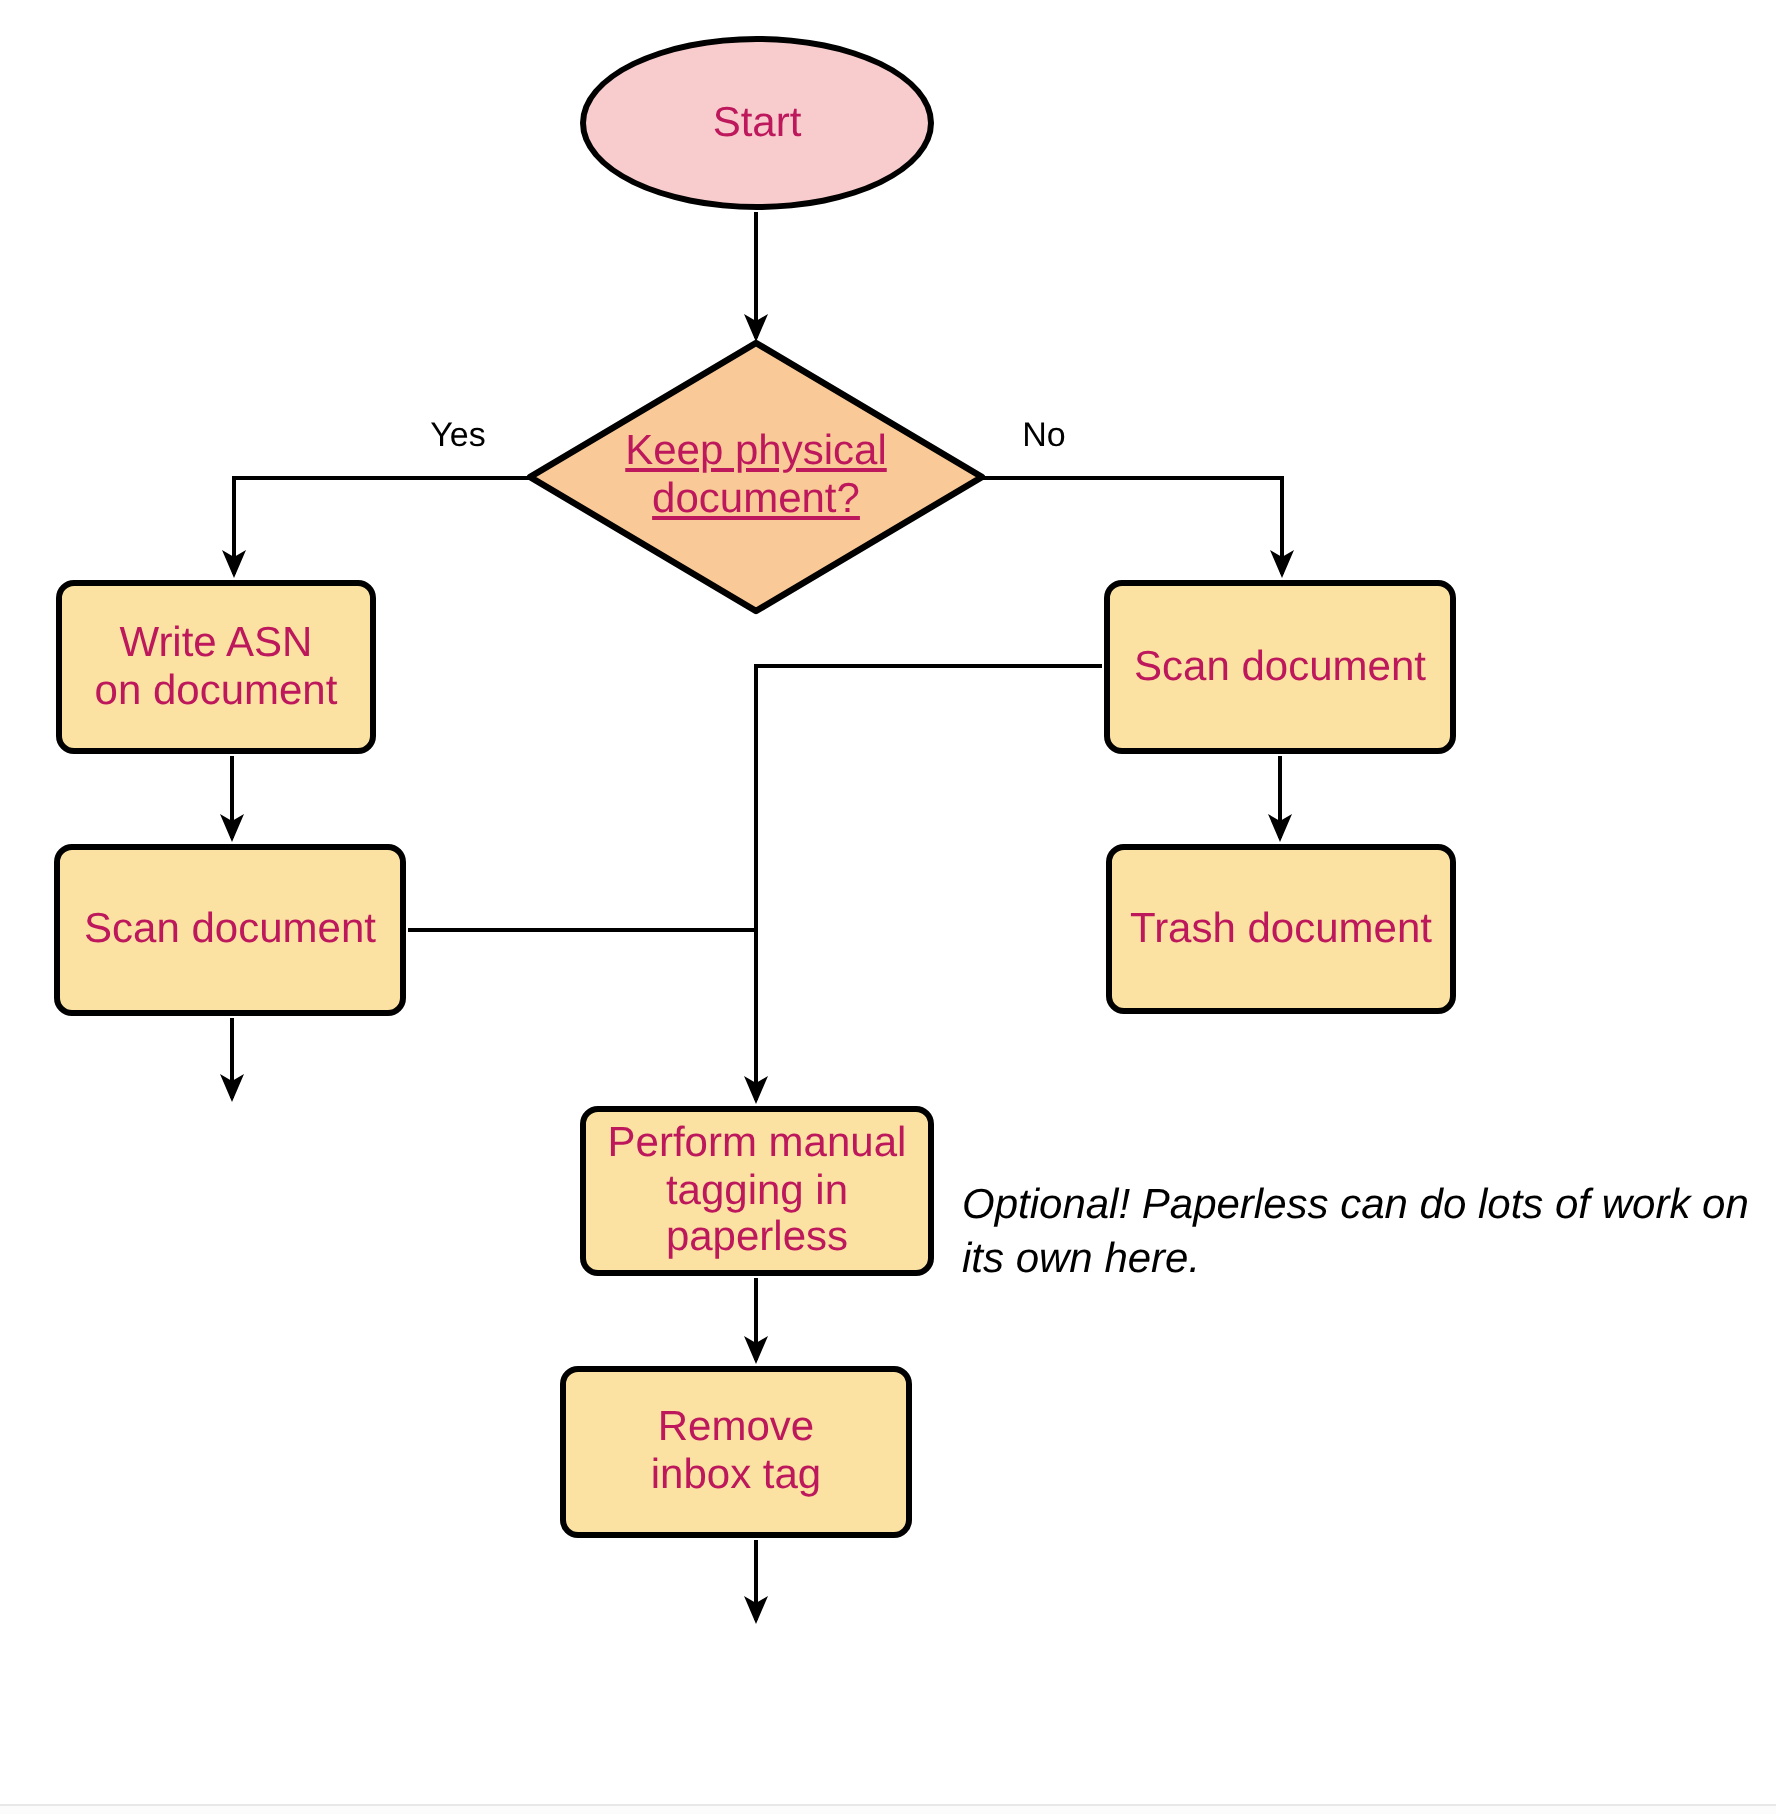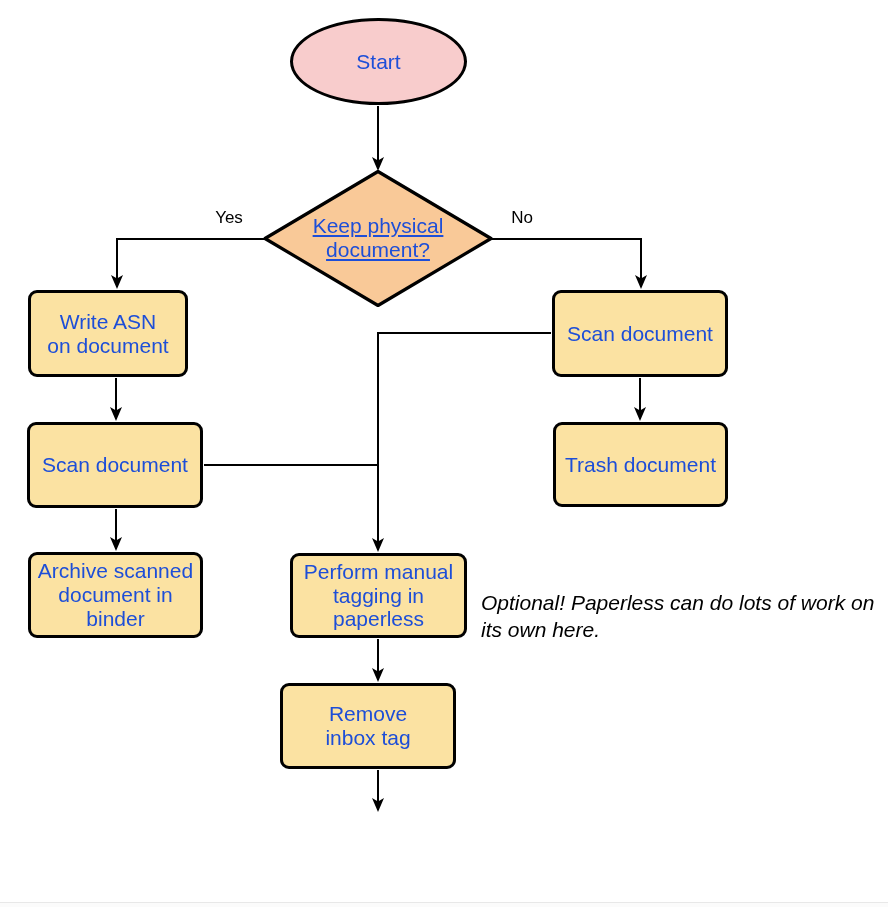--- a/index.html
+++ b/index.html
@@ -38,21 +38,21 @@
   .node {
     position: absolute;
     box-sizing: border-box;
     display: flex;
     align-items: center;
     justify-content: center;
     text-align: center;
     white-space: pre-line;
     font-size: 21px;
     line-height: 1.14;
-    color: #1d4ed8;
+    color: #be185d;
   }
   .process {
     background: #fbe2a2;
     border: 3px solid #000000;
     border-radius: 9px;
   }
   .terminator {
     background: #f8cccc;
     border: 3px solid #000000;
     border-radius: 50%;
@@ -129,23 +129,20 @@
 
   <div class="edge-label" style="left:205px; top:208px;">Yes</div>
 
   <div class="edge-label" style="left:498px; top:208px;">No</div>
 
   <div class="node process" style="left:28px; top:290px; width:160px; height:87px;">Write ASN
 on document</div>
 
   <div class="node process" style="left:27px; top:422px; width:176px; height:86px;">Scan document</div>
 
-  <div class="node process" style="left:28px; top:552px; width:175px; height:86px;">Archive scanned
-document in
-binder</div>
 
   <div class="node process" style="left:552px; top:290px; width:176px; height:87px;">Scan document</div>
 
   <div class="node process" style="left:553px; top:422px; width:175px; height:85px;">Trash document</div>
 
   <div class="node process" style="left:290px; top:553px; width:177px; height:85px;">Perform manual
 tagging in
 paperless</div>
 
   <div class="note">Optional! Paperless can do lots of work on

